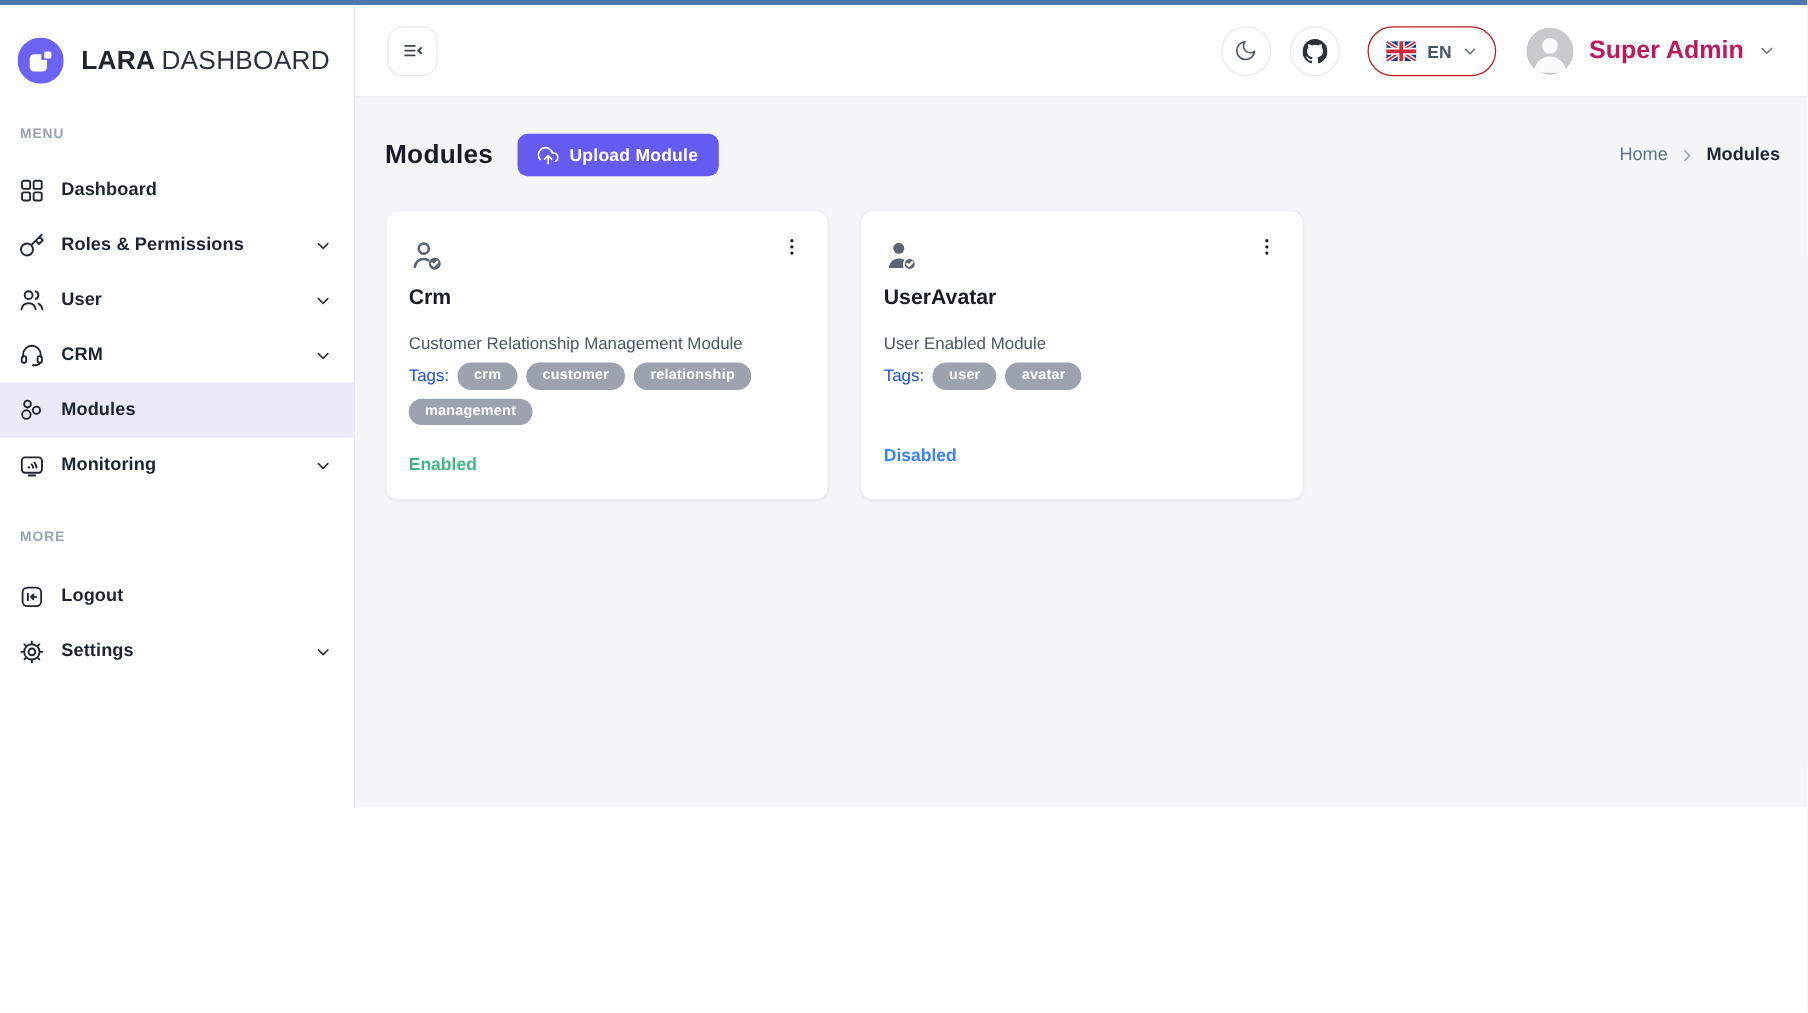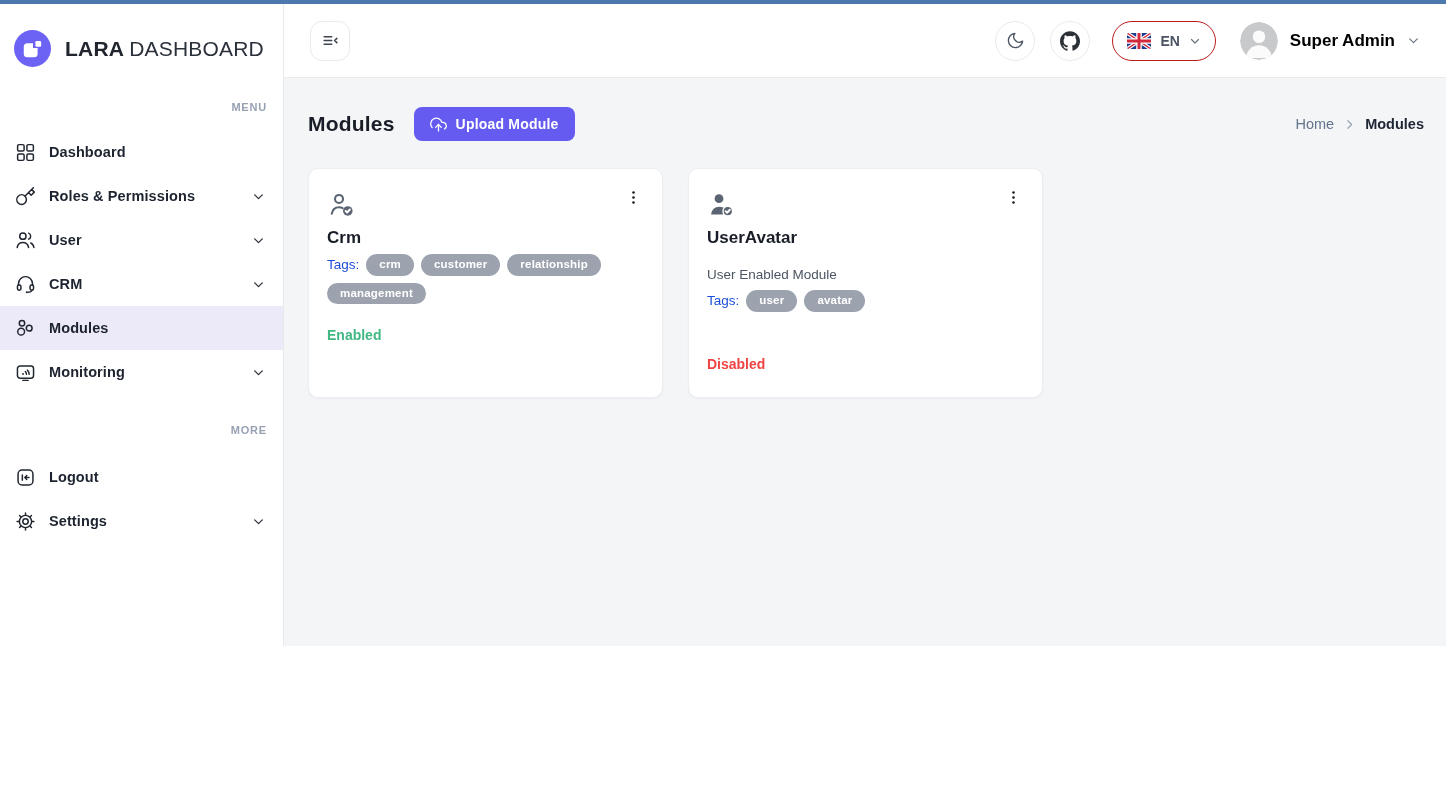--- a/index.html
+++ b/index.html
@@ -17,21 +17,21 @@
   .sidebar {
     width: 284px; min-width: 284px; background: #ffffff;
     border-right: 1px solid #e7e9ec; display: flex; flex-direction: column;
   }
   .logo { display: flex; align-items: center; gap: 14px; padding: 26px 16px 4px 14px; cursor: pointer; }
   .logo-text { font-size: 21px; letter-spacing: .2px; color: #21262e; white-space: nowrap; }
   .logo-text b { font-weight: 800; }
   .logo-text .light { font-weight: 300; color: #2b313b; margin-left: 5px; }
   .section-label {
     padding: 0 16px; margin-top: 30px; font-size: 11px; font-weight: 600;
-    color: #98a1b3; letter-spacing: .8px; text-align: right;
+    color: #98a1b3; letter-spacing: .8px;
   }
   .nav { margin-top: 17px; display: flex; flex-direction: column; }
   .nav--more { margin-top: 19px; }
   .nav-item {
     height: 44px; display: flex; align-items: center; gap: 13px;
     padding: 0 18px 0 14px; cursor: pointer; text-decoration: none; color: #1d2430;
   }
   .nav-item.active { background: #ece9f8; }
   .nav-icon { width: 22px; height: 22px; display: flex; align-items: center; justify-content: center; color: #20262f; flex: none; }
   .nav-label { font-size: 14.5px; font-weight: 700; letter-spacing: .1px; }
@@ -53,21 +53,21 @@
   .topbar-right { margin-left: auto; display: flex; align-items: center; gap: 15px; }
   .lang-btn {
     height: 40px; border: 1px solid #b91c1c; background: #fff; border-radius: 20px;
     display: flex; align-items: center; gap: 9px; padding: 0 14px; cursor: pointer;
     margin-left: 7px;
   }
   .lang-label { font-size: 14px; font-weight: 600; color: #4b5563; }
   .lang-btn .chev, .profile .chev { color: #6b7280; display: flex; }
   .profile { display: flex; align-items: center; gap: 12px; cursor: pointer; margin-left: 9px; }
   .avatar { width: 38px; height: 38px; border-radius: 50%; overflow: hidden; flex: none; }
-  .profile-name { font-size: 17px; font-weight: 700; color: #000000; white-space: nowrap; }
+  .profile-name { font-size: 20px; font-weight: 700; color: #be185d; white-space: nowrap; }
 
   
   .content { padding: 29px 22px 0 24px; flex: 1; }
   .title-row { display: flex; align-items: center; }
   .page-title { margin: 0; font-size: 21px; font-weight: 800; color: #181d27; letter-spacing: .2px; }
   .upload-btn {
     margin-left: 19px; height: 34px; border: none; border-radius: 8px;
     background: #655bf0; color: #fff; font-family: inherit;
     font-size: 14px; font-weight: 700; letter-spacing: .2px;
     display: flex; align-items: center; gap: 9px; padding: 0 16px; cursor: pointer;
@@ -93,21 +93,21 @@
   .card-title { margin: 7px 0 0 0; font-size: 17px; font-weight: 700; color: #181d27; }
   .card-desc { margin-top: 18px; font-size: 13.5px; color: #4b5563; line-height: 1.35; }
   .tags-row { margin-top: 6px; display: flex; flex-wrap: wrap; align-items: center; gap: 7px 7px; max-width: 100%; }
   .tags-label { font-size: 13.5px; color: #1d4ed8; }
   .tag {
     background: #9ca3af; color: #ffffff; border-radius: 999px;
     padding: 5px 13px; font-size: 11.5px; font-weight: 700; letter-spacing: .2px; line-height: 1;
   }
   .status { margin-top: 23px; font-size: 14px; font-weight: 600; }
   .status--enabled { color: #41b883; }
-  .status--disabled { color: #ef4444; margin-top: 44px; }
+  .status--disabled { color: #3b82f6; margin-top: 44px; }
 </style>
 </head>
 <body>
 
 <div class="top-line"></div>
 
 <div class="app">
 
   <aside class="sidebar">
     <div class="logo">
@@ -365,20 +365,21 @@
               <span style="display:flex;">
                 <svg width="17" height="17" viewBox="0 0 24 24" fill="#15181d">
                     <circle cx="12" cy="5" r="1.8"></circle>
                     <circle cx="12" cy="12" r="1.8"></circle>
                     <circle cx="12" cy="19" r="1.8"></circle>
                   </svg>
               </span>
             </button>
           </div>
           <h2 class="card-title">Crm</h2>
+          <div class="card-desc">Customer Relationship Management Module</div>
           <div class="tags-row">
             <span class="tags-label">Tags:</span>
             <span class="tag">crm</span>
             <span class="tag">customer</span>
             <span class="tag">relationship</span>
             <span class="tag">management</span>
           </div>
           <div class="status status--enabled">Enabled</div>
         </div>
 

